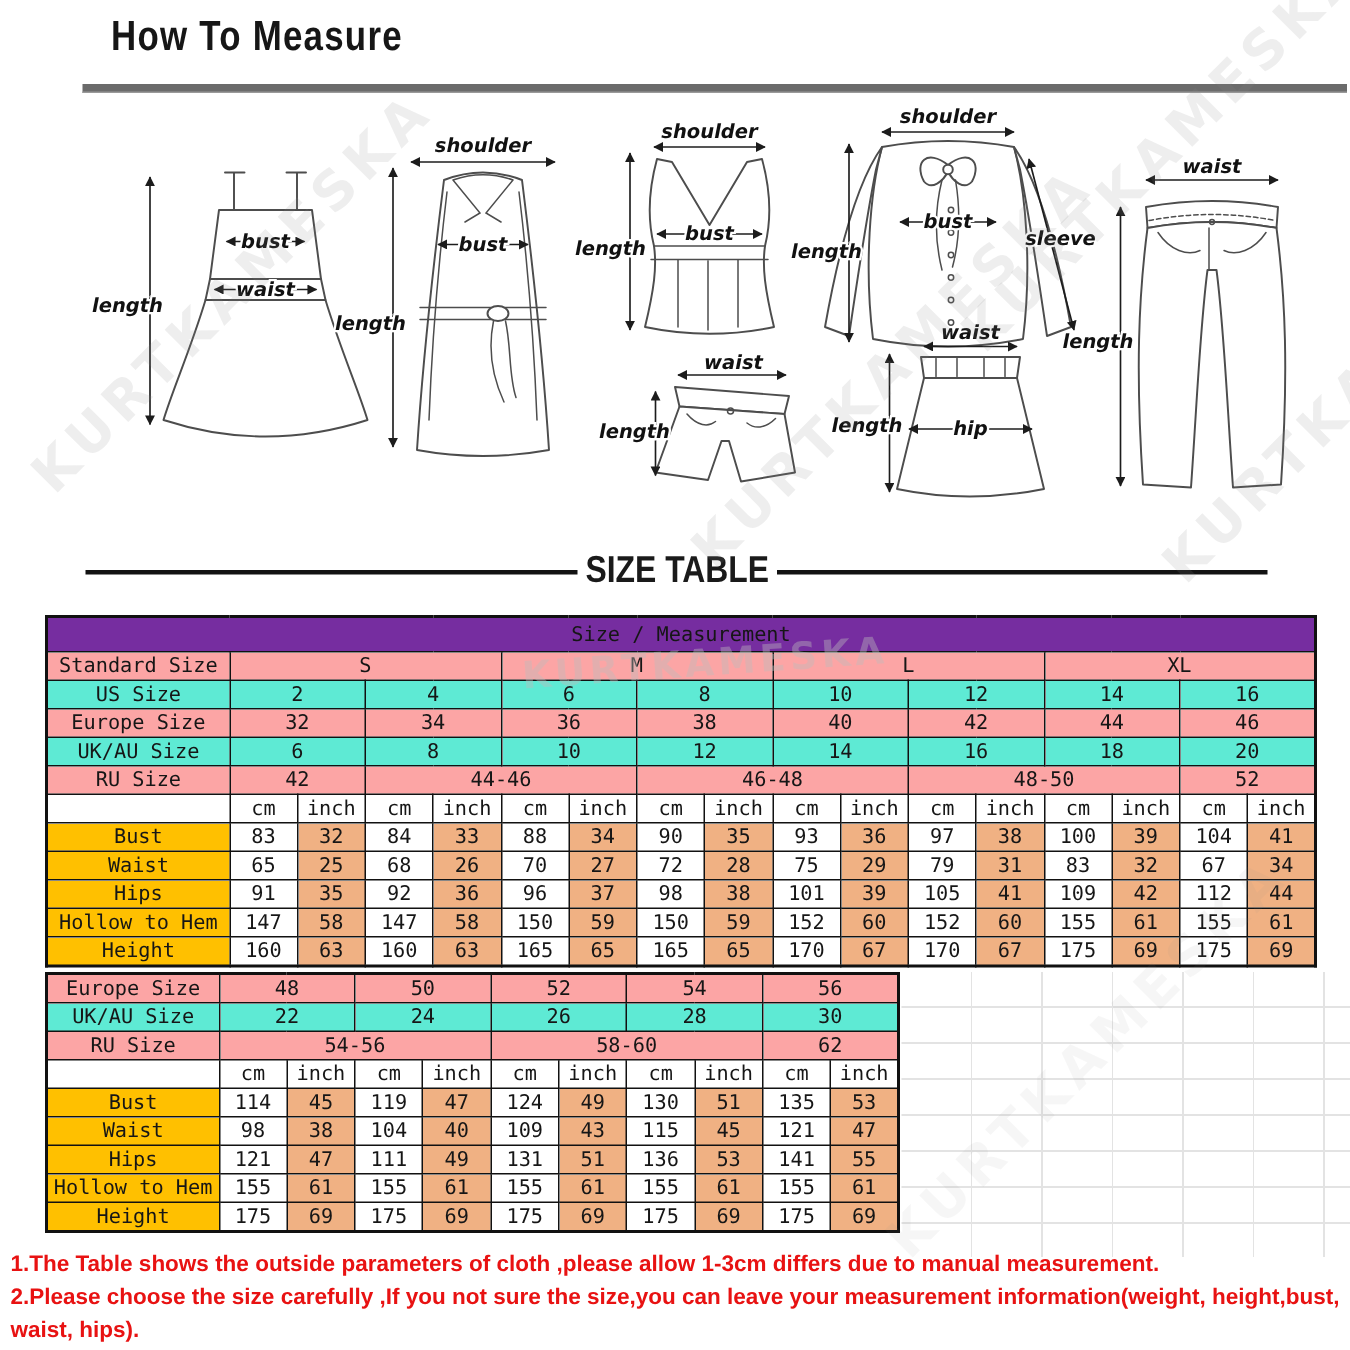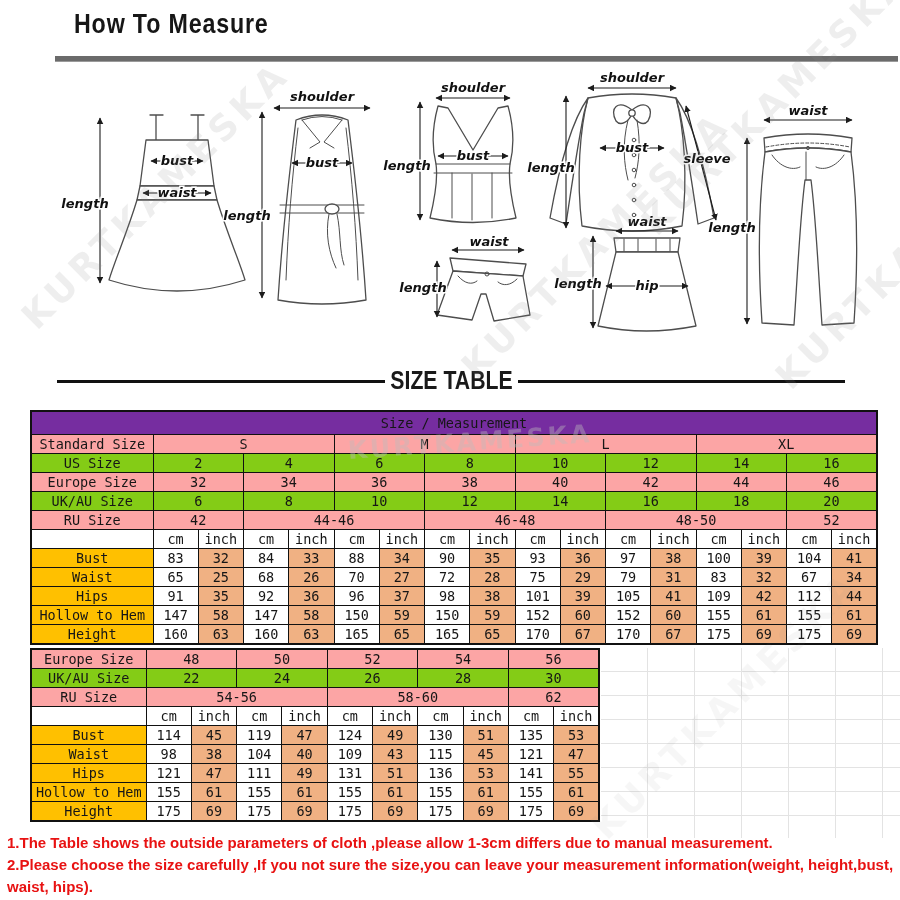--- a/index.html
+++ b/index.html
@@ -30,21 +30,21 @@
   .wm-faint{opacity:.07;}
   
   table.sizes{position:absolute;border-collapse:collapse;table-layout:fixed;z-index:2;
               border:2px solid #111;}
   table.sizes td{border:1px solid #111;text-align:center;padding:0;
                  font:13.5px/18px "DejaVu Sans Mono",monospace;color:#161616;height:18px;
                  overflow:hidden;white-space:nowrap;}
   td.head{background:#762da0;text-align:left;padding-left:7px;font-size:14.5px;line-height:22px;
           height:22px;color:#101010;}
   td.grey{background:#fca5a5;}
-  td.green{background:#84cc16;margin-top:34px;}
+  td.green{background:#5eead4;margin-top:34px;}
   td.unit,td.blank,td.cmv{background:#ffffff;}
   td.gold{background:#ffc000;}
   td.inv{background:#f0b183;color:#4c2a16;}
   
   .ghost-grid{position:absolute;left:601px;top:648px;width:299px;height:190px;z-index:1;
     background:
       repeating-linear-gradient(to bottom, transparent 0 23px, #e3e3e3 23px 24px),
       repeating-linear-gradient(to right, transparent 0 46px, #e3e3e3 46px 47px);}
   
   .notes{position:absolute;left:7px;top:832px;width:890px;color:#e81212;

